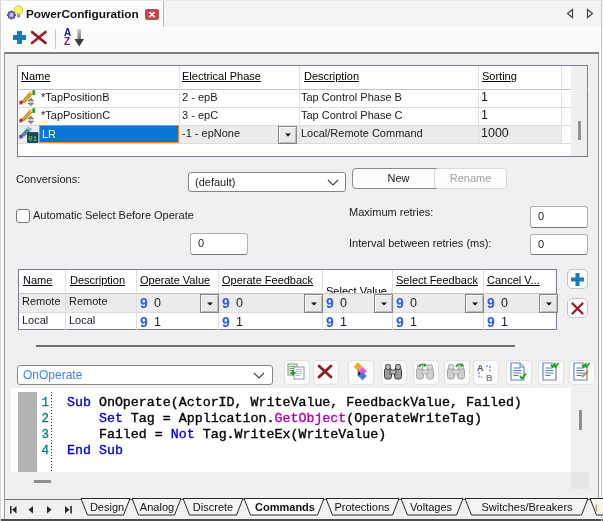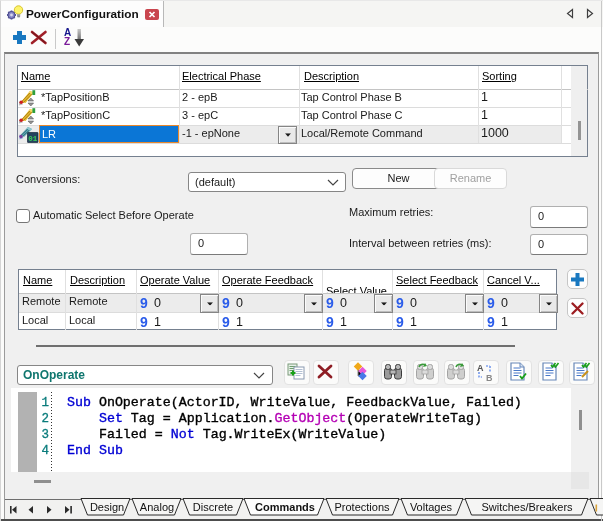--- a/index.html
+++ b/index.html
@@ -260,21 +260,21 @@
       <path d="M4.5 0 h4 v4.5 h4.5 v4 h-4.5 v4.5 h-4 v-4.5 h-4.5 v-4 h4.5 Z" fill="#1878c0"></path>
     </svg>
   <div class="abs" style="left:566px;top:297px;width:21px;height:20px;background:#fdfdfd;border:1px solid #c6c6c6;border-radius:5px"></div>
   <svg class="abs" style="left:570px;top:301px" width="13" height="13">
       <path d="M1.5 1.5 L11.5 11.5 M11.5 1.5 L1.5 11.5" stroke="#9c1c20" stroke-width="2.3" stroke-linecap="round"></path>
     </svg>
 
   <div class="abs" style="left:35px;top:344px;width:479px;height:2px;background:#6f6f6f"></div>
 
   <div class="abs combo" style="left:16px;top:364px;width:256px;height:20px"></div>
-  <div class="abs" style="left:22px;top:367px;font-size:12px;font-weight:bold;color:#0f766e">OnOperate</div>
+  <div class="abs" style="left:22px;top:367px;font-size:12px;font-weight:normal;color:#3b82f6">OnOperate</div>
   <svg class="abs" style="left:252px;top:371px" width="12" height="7">
       <path d="M1 1 L6 6 L11 1" fill="none" stroke="#444" stroke-width="1.2"></path>
     </svg>
 
   <div class="iconbtn" style="left:283px;top:359px;width:24px;height:23px"></div>
   <svg class="abs" style="left:286px;top:362px" width="18" height="17">
     <rect x="1" y="1" width="9" height="11" fill="#e8f0e8" stroke="#7a9a7a" stroke-width="1"></rect>
     <path d="M2.5 3.5 h6 M2.5 5.5 h6 M2.5 7.5 h6" stroke="#4a8a4a" stroke-width="0.8"></path>
     <rect x="7" y="4" width="10" height="12" fill="#fff" stroke="#8a9ab0" stroke-width="1"></rect>
     <path d="M8.5 6.5 h7 M8.5 8.5 h7 M8.5 10.5 h7 M8.5 12.5 h5" stroke="#a0b0c8" stroke-width="0.8"></path>

